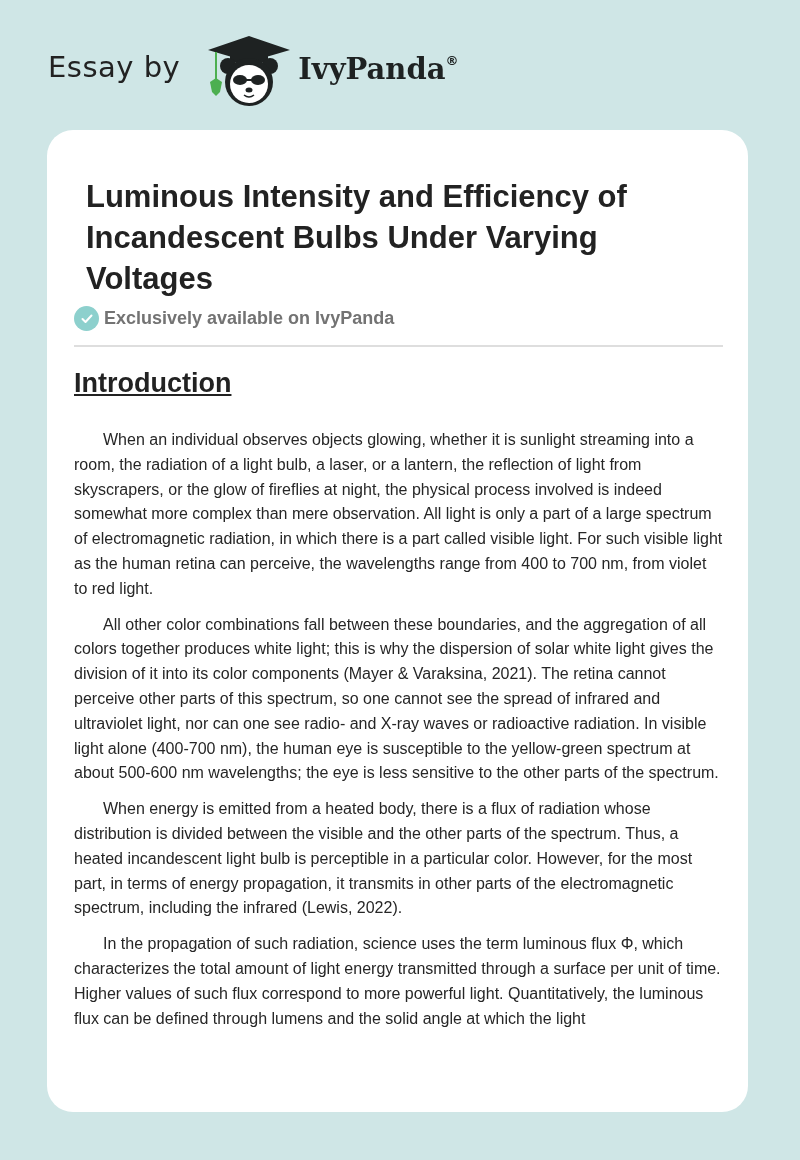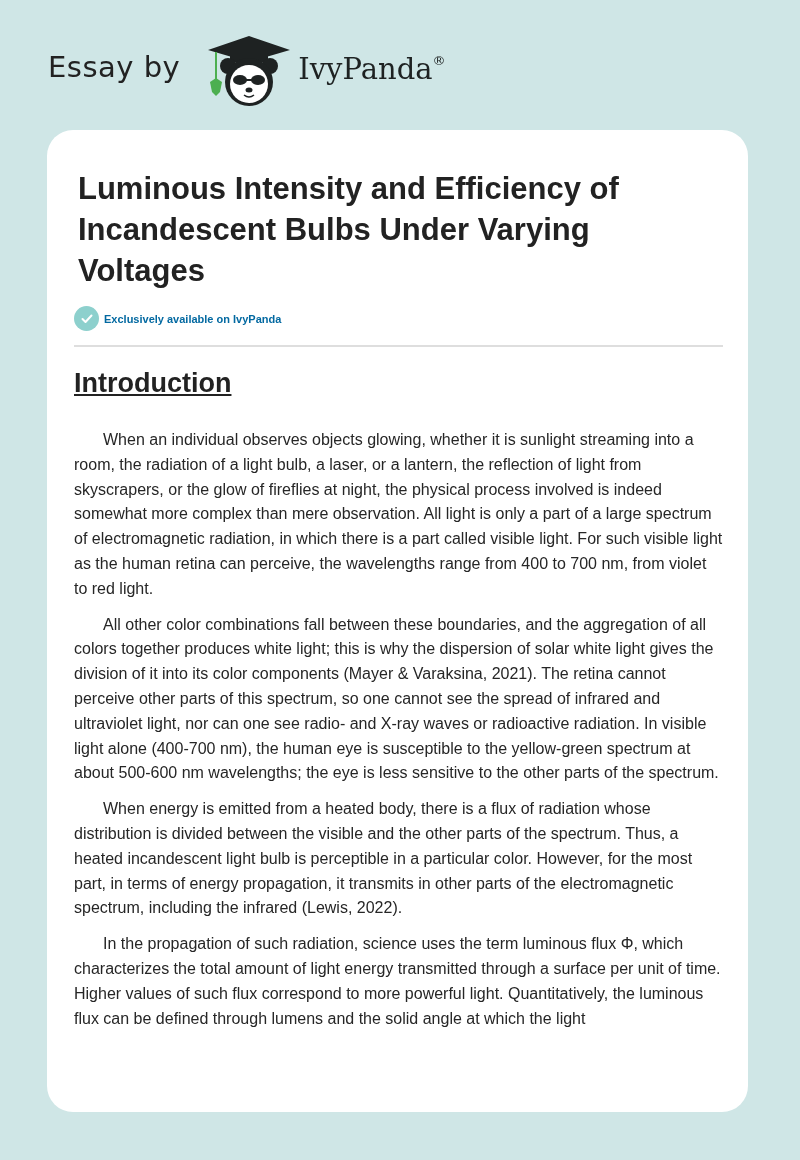--- a/index.html
+++ b/index.html
@@ -14,41 +14,41 @@
     position: absolute; left: 48px; top: 30px; height: 80px;
     display: flex; align-items: center;
   }
   .essay-by {
     font-family: "DejaVu Sans", sans-serif;
     font-size: 29px; color: #222; letter-spacing: 0.5px;
     margin-right: 26px; margin-top: -6px;
   }
   .logo-mark { width: 86px; height: 80px; margin-right: 6px; }
   .logo-text {
-    font-family: "DejaVu Serif", serif; font-weight: normal;
+    font-family: "DejaVu Serif", serif; font-weight: bold;
     font-size: 29px; color: #1e2222; margin-top: -2px;
   }
   .logo-text sup { font-size: 13px; vertical-align: 14px; font-family: "DejaVu Sans", sans-serif; }
   .card {
     position: absolute; left: 47px; top: 130px; width: 701px; height: 982px;
     background: #fff; border-radius: 26px; overflow: hidden;
   }
   .title {
     position: absolute; left: 27px; top: 34px; width: 640px;
     font-size: 31px; font-weight: bold; line-height: 41px; color: #222;
-    margin: 4px;
+    margin: 12px;
   }
   .exclusive {
     position: absolute; left: 27px; top: 176px; display: flex; align-items: center;
   }
   .check {
     width: 25px; height: 25px; border-radius: 50%; background: #8dd0cd;
     display: flex; align-items: center; justify-content: center; margin-right: 5px;
   }
-  .exclusive-label { font-size: 11px; font-weight: bold; color: #0369a1; }
+  .exclusive-label { font-size: 18px; font-weight: bold; color: #737373; }
   .divider {
     position: absolute; left: 27px; top: 215px; width: 649px; height: 2px; background: #dedede;
   }
   .section-title {
     position: absolute; left: 27px; top: 238px; margin: 0;
     font-size: 27px; font-weight: bold; color: #222; text-decoration: underline;
   }
   .body-text {
     position: absolute; left: 27px; top: 298px; width: 650px;
   }

